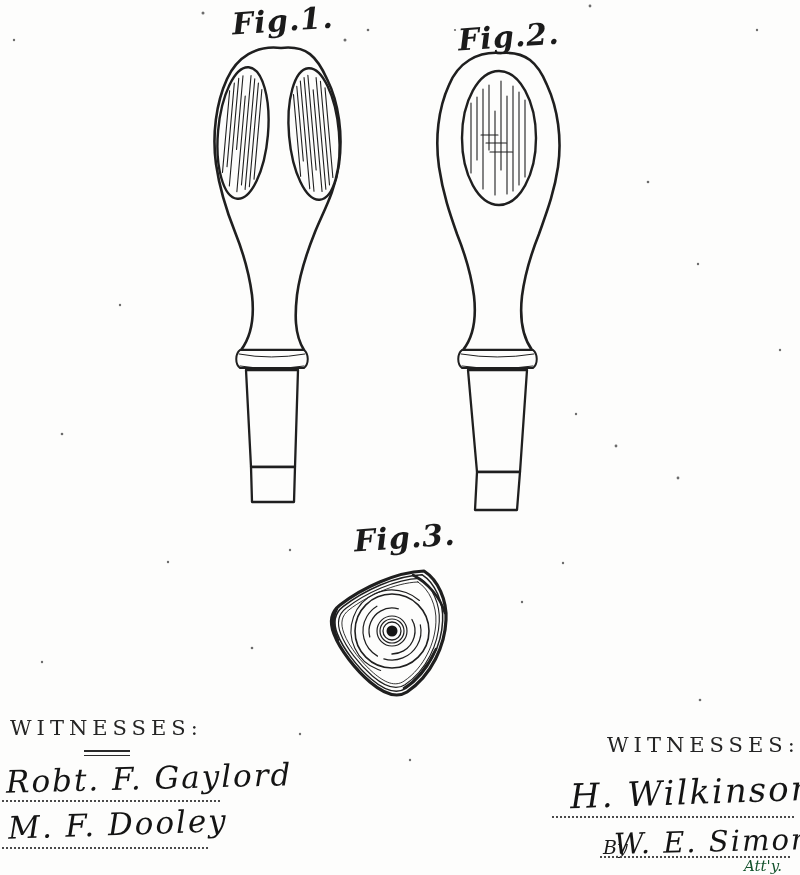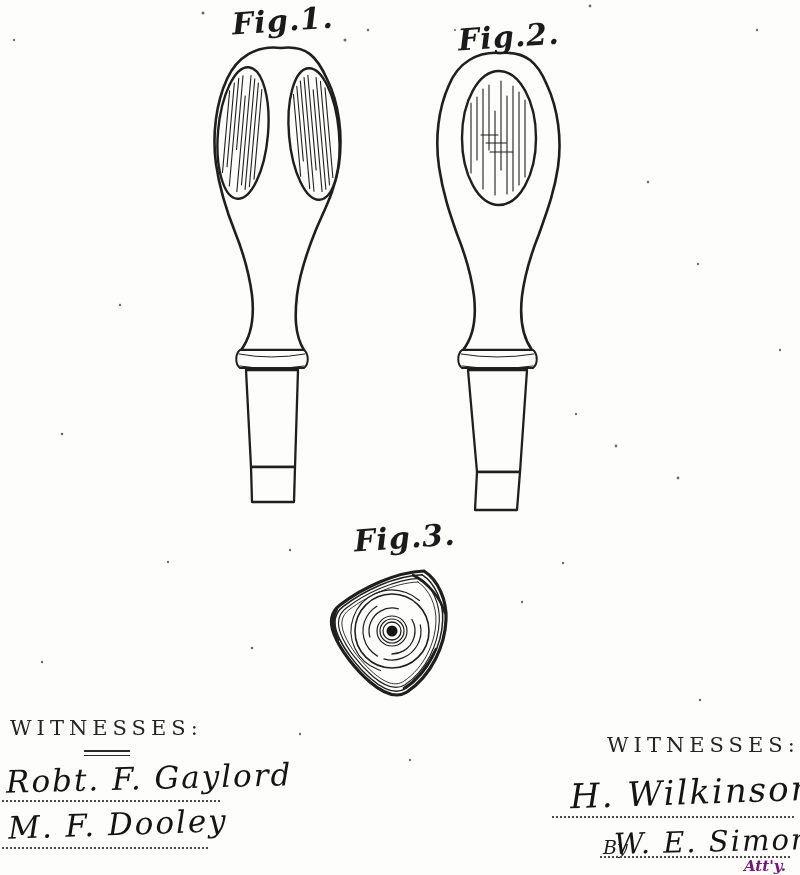--- a/index.html
+++ b/index.html
@@ -19,21 +19,21 @@
   .tickline{
     position:absolute;width:46px;height:3px;
     border-top:2px solid #2a2a2a;border-bottom:1px solid #2a2a2a;
   }
   .sig{
     position:absolute;font-style:italic;white-space:nowrap;color:#141414;
     letter-spacing:2px;
   }
   .dotline{position:absolute;height:0;border-bottom:2px dotted #4a4a4a;}
   .byword{position:absolute;font-style:italic;font-size:19px;color:#1a1a1a;margin-left:25px;}
-  .atty{position:absolute;font-style:italic;font-weight:700;font-size:15px;color:#701a75;}
+  .atty{position:absolute;font-style:italic;font-weight:400;font-size:15px;color:#14532d;}
   svg{position:absolute;left:0;top:0;}
 </style>
 </head>
 <body>
 
 <div class="sheet">
 
   <svg width="800" height="875" viewBox="0 0 800 875">
     <g stroke="#1f1f1f" fill="none" stroke-linecap="round" stroke-linejoin="round">
 

